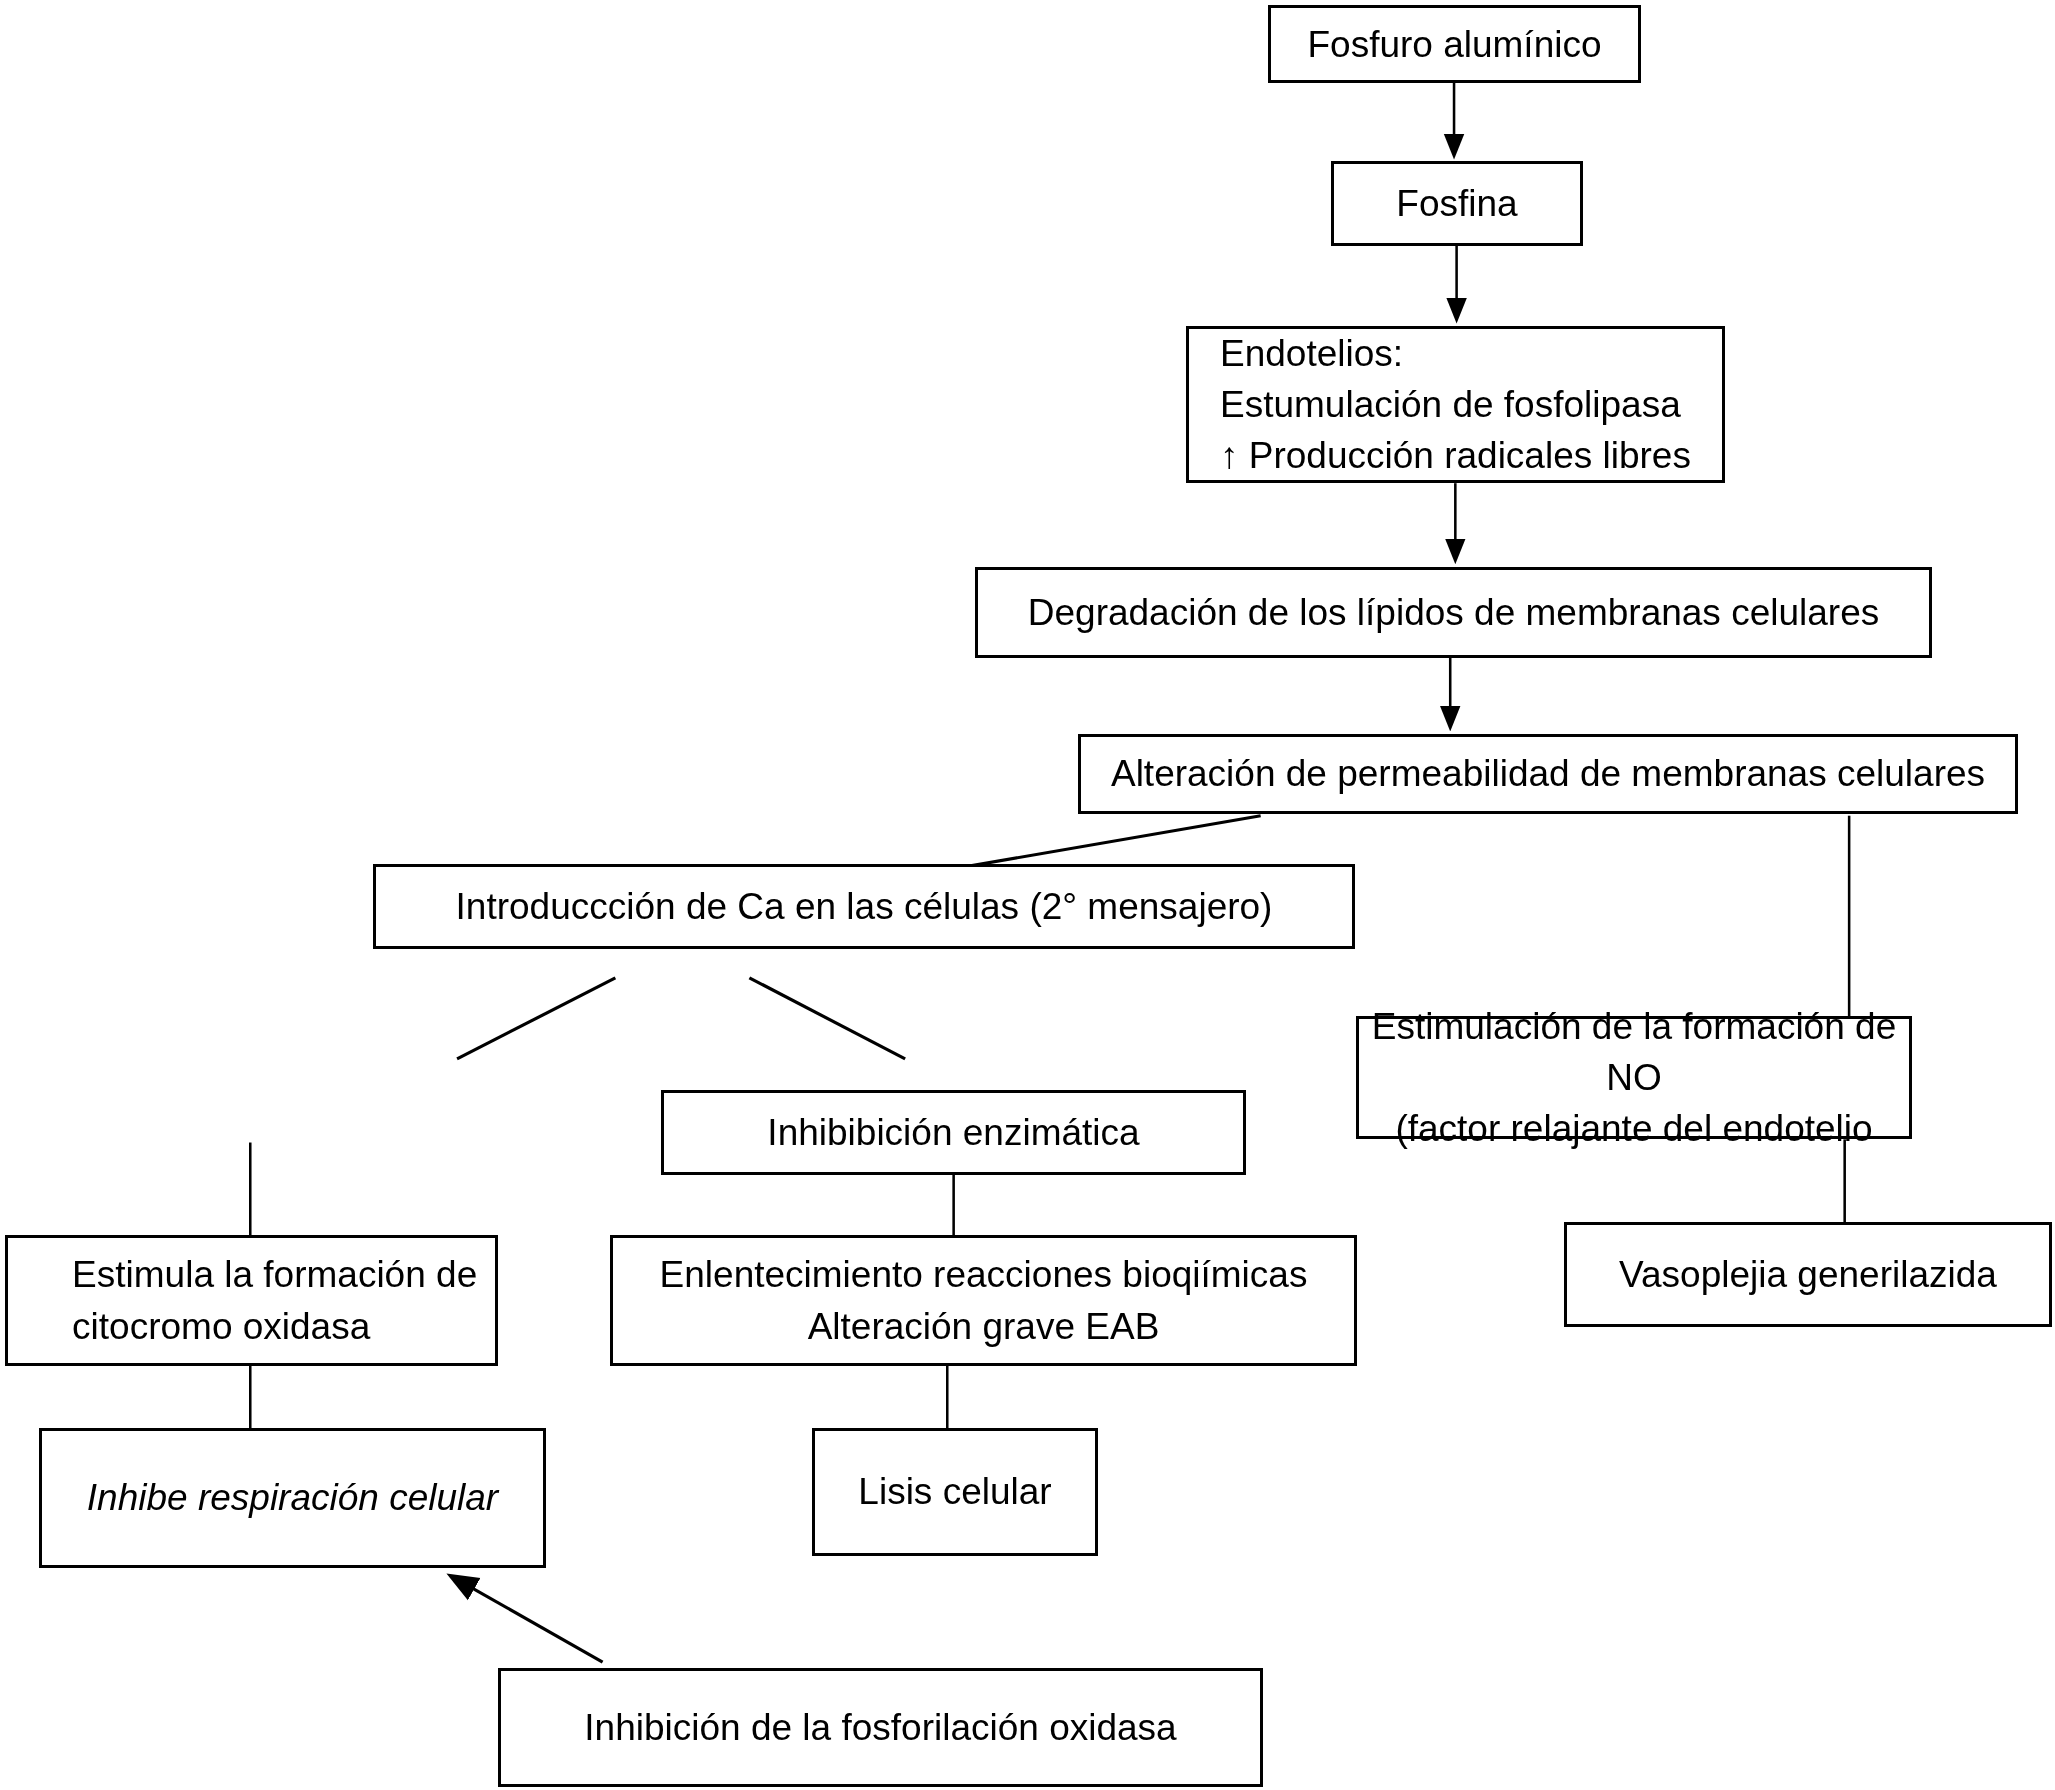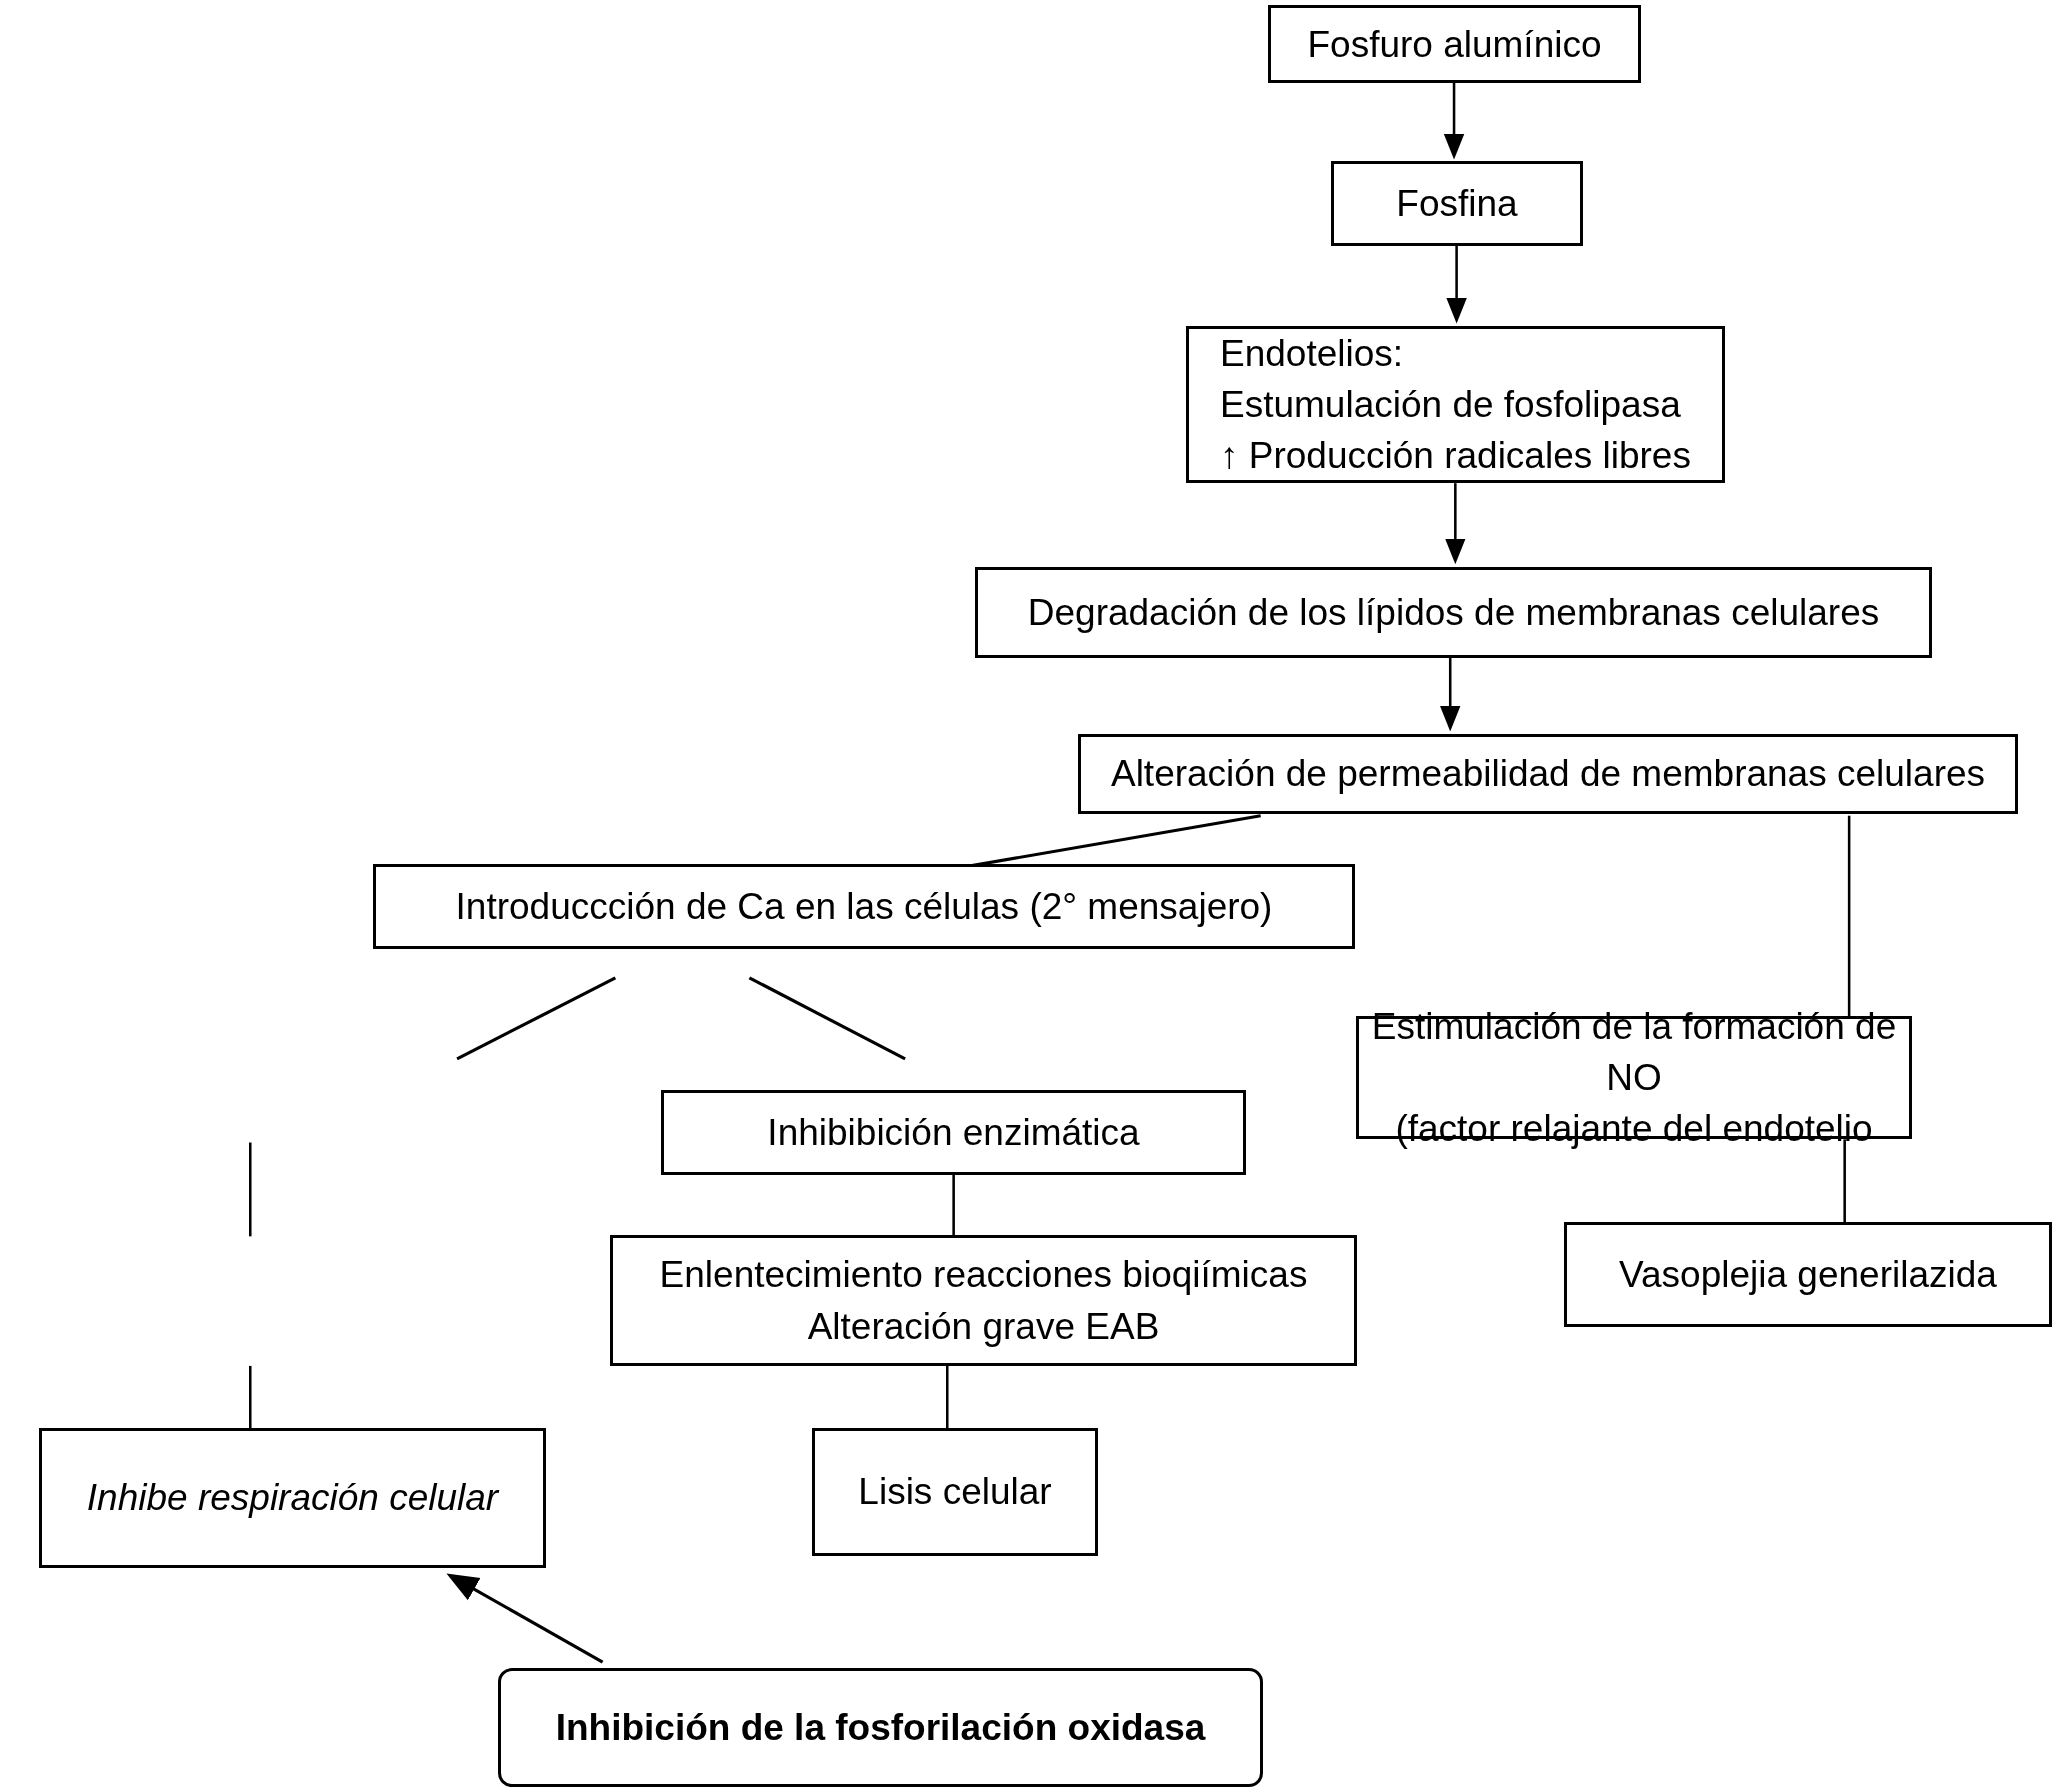--- a/index.html
+++ b/index.html
@@ -35,21 +35,21 @@
     line-height: 1.38;
     white-space: pre-line;
     color: #000000;
   }
   .node.align-left {
     justify-content: flex-start;
     text-align: left;
   }
   .node.pad-36 { padding-left: 31px; padding-right: 9px; }
   .node.pad-100 { padding-left: 64px; padding-right: 9px; }
-  .node.bold { font-weight: bold; border-radius: 14px; }
+  .node.bold { font-weight: normal; }
 </style>
 </head>
 <body>
 
 <div class="canvas">
 
   <svg class="connectors" viewBox="0 0 3221 2806" xmlns="http://www.w3.org/2000/svg">
     <defs>
       <marker id="arrow" viewBox="0 0 10 10" refX="8" refY="5" markerWidth="10" markerHeight="10" orient="auto">
         <path d="M0,1 L10,5 L0,9 Z" fill="#000000"></path>
@@ -90,20 +90,22 @@
   <div class="node" style="left:1078px; top:734px; width:940px; height:80px;">Alteración de permeabilidad de membranas celulares</div>
 
   <div class="node" style="left:373px; top:864px; width:982px; height:85px;">Introduccción de Ca en las células (2° mensajero)</div>
 
 
   <div class="node" style="left:661px; top:1058px; width:585px; height:85px;margin-top:32px;">Inhibibición enzimática</div>
 
   <div class="node" style="left:1356px; top:1016px; width:556px; height:123px;">Estimulación de la formación de NO
 (factor relajante del endotelio</div>
 
+  <div class="node align-left pad-100" style="left:5.1px; top:1235px; width:493px; height:131px;">Estimula la formación de
+citocromo oxidasa</div>
 
   <div class="node" style="left:610px; top:1235px; width:747px; height:131px;">Enlentecimiento reacciones bioqiímicas
 Alteración grave EAB</div>
 
   <div class="node" style="left:1564px; top:1222px; width:488px; height:105px;">Vasoplejia generilazida</div>
 
   <div class="node" style="left:39px; top:1428px; width:507px; height:140px;font-style:italic;">Inhibe respiración celular</div>
 
   <div class="node" style="left:812px; top:1428px; width:286px; height:128px;">Lisis celular</div>
 

